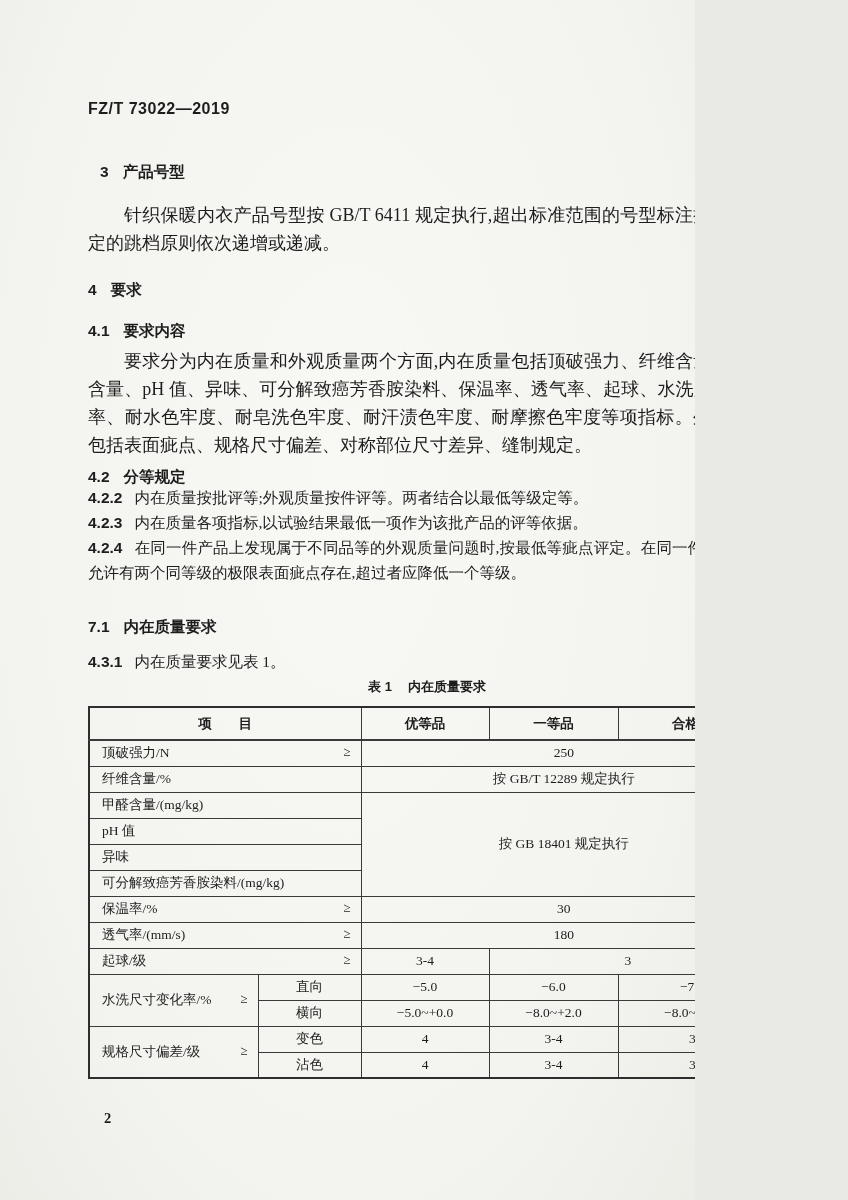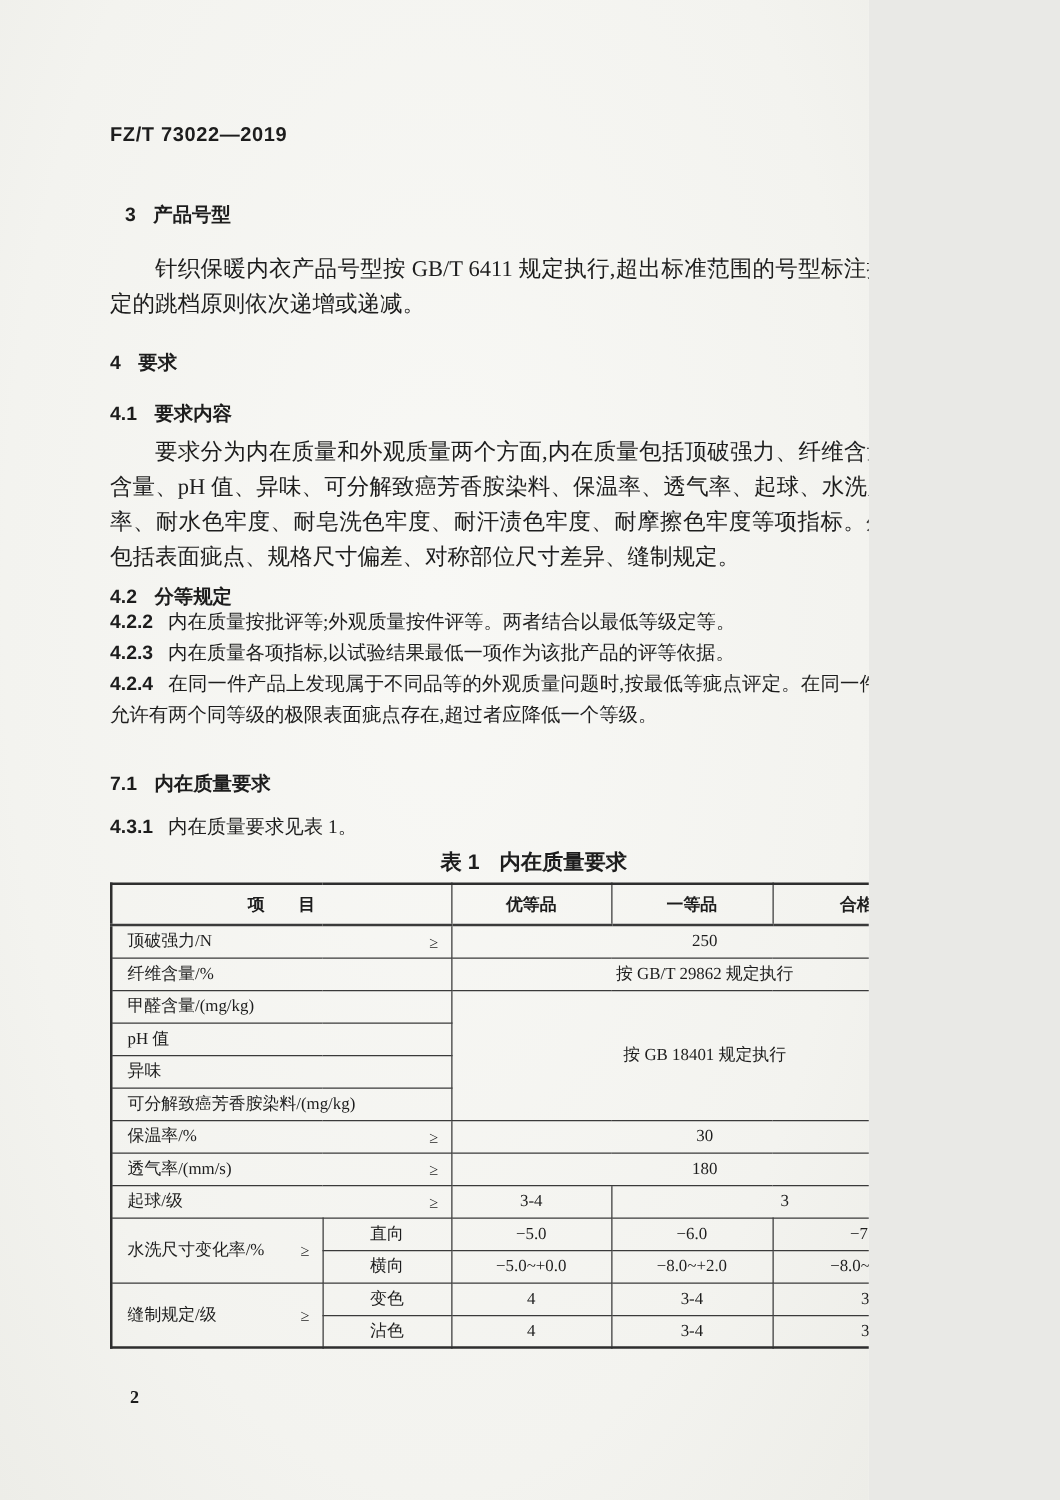--- a/index.html
+++ b/index.html
@@ -41,21 +41,21 @@
   .clause-num {
     font-family:"Liberation Sans", sans-serif;
     font-weight:bold;
     margin-right:12px;
     white-space:nowrap;
   }
   .tbl-caption {
     left:88px; top:678px; width:678px;
     text-align:center;
     font-family:"Liberation Sans", sans-serif;
-    font-weight:bold; font-size:17px;
+    font-weight:bold; font-size:13px;
   }
   .cap-gap { margin-right:16px; }
   table.tbl {
     position:absolute; left:88px; top:706px;
     width:678px;
     border-collapse:collapse;
     table-layout:fixed;
     font-size:13.5px;
     color:#1d1d1d;
     border:2px solid #2e2e2e;
@@ -71,21 +71,21 @@
   }
   table.tbl tr.head td {
     height:33px;
     border-bottom-width:2px;
     font-weight:bold;
   }
   td.item { text-align:left; }
   .cellflex {
     display:flex;
     justify-content:space-between;
-    align-items:flex-end;
+    align-items:flex-start;
     padding:0 6px 0 8px;
   }
   .op { font-size:13px; }
   .footer-page {
     left:104px; top:1110px;
     font-size:14.5px; font-weight:bold;
     font-family:"Liberation Serif", serif;
   }
 </style>
 </head>
@@ -160,21 +160,21 @@
         </td>
         <td colspan="3">250</td>
       </tr>
 
       <tr>
         <td colspan="2" class="item">
           <div class="cellflex">
               <span>纤维含量/%</span>
             </div>
         </td>
-        <td colspan="3">按 GB/T 29862 规定执行</td>
+        <td colspan="3">按 GB/T 12289 规定执行</td>
       </tr>
 
       <tr>
         <td colspan="2" class="item">
           <div class="cellflex">
               <span>甲醛含量/(mg/kg)</span>
             </div>
         </td>
         <td colspan="3" rowspan="4">按 GB 18401 规定执行</td>
       </tr>
@@ -246,21 +246,21 @@
       <tr>
         <td>横向</td>
         <td>−5.0~+0.0</td>
         <td>−8.0~+2.0</td>
         <td>−8.0~+3.0</td>
       </tr>
 
       <tr>
         <td rowspan="2" class="item">
           <div class="cellflex">
-              <span>缝制规定/级</span>
+              <span>规格尺寸偏差/级</span>
               <span class="op">≥</span>
             </div>
         </td>
         <td>变色</td>
         <td>4</td>
         <td>3-4</td>
         <td>3</td>
       </tr>
       <tr>
         <td>沾色</td>

